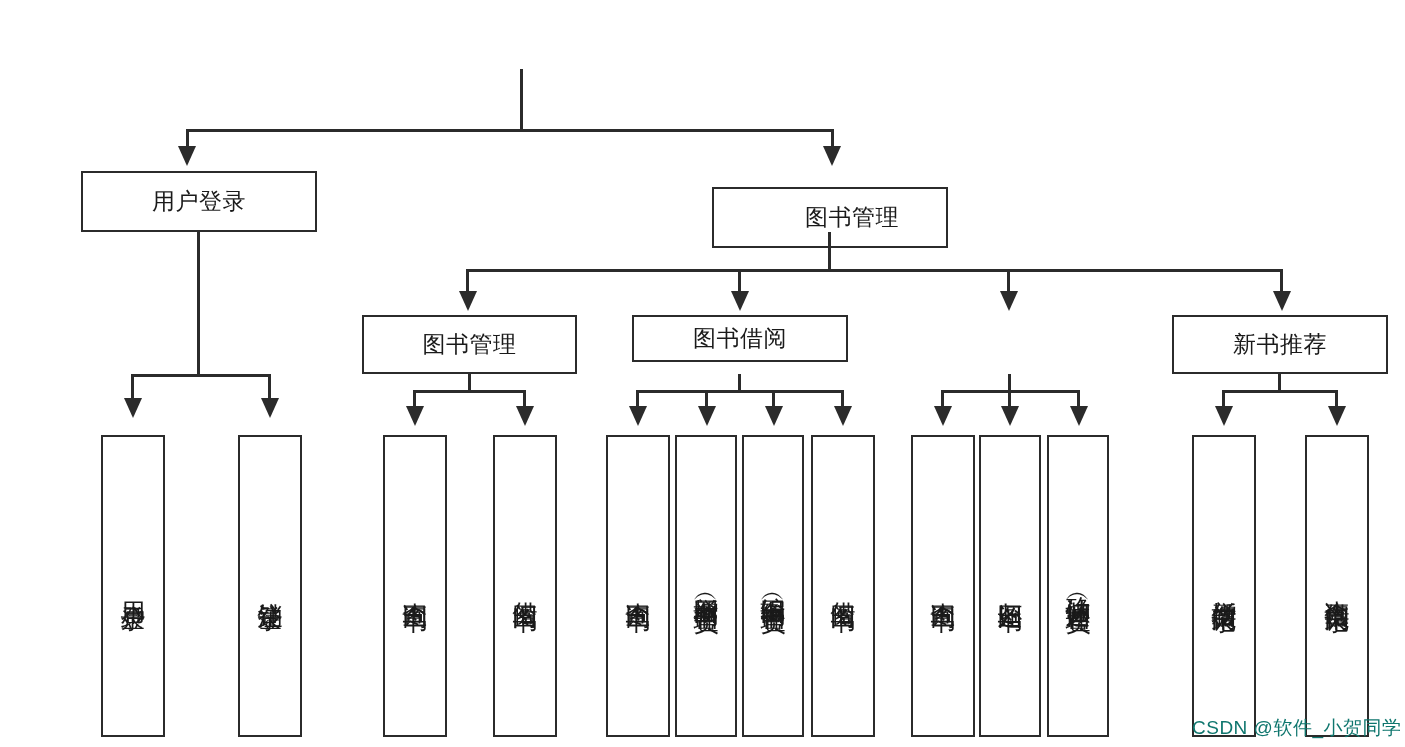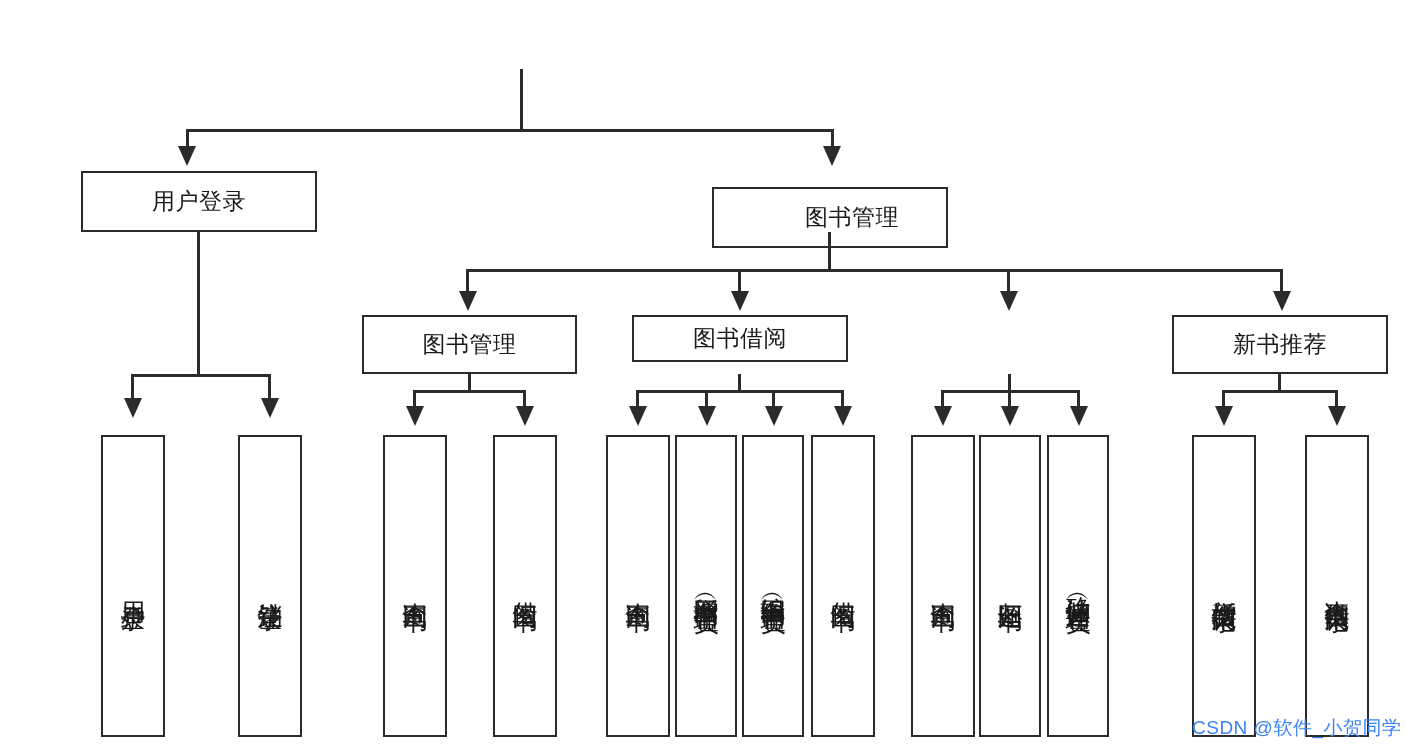--- a/index.html
+++ b/index.html
@@ -62,21 +62,21 @@
   .arrow {
     position: absolute;
     width: 0;
     height: 0;
     border-left: 9px solid transparent;
     border-right: 9px solid transparent;
     border-top: 20px solid #2b2b2b;
   }
   .watermark {
     position: absolute;
-    color: #3b82f6;
+    color: #0f766e;
     font-size: 19px;
     white-space: nowrap;
     letter-spacing: 0.5px;
   }
 </style>
 </head>
 <body>
 
 <div id="canvas">
 

